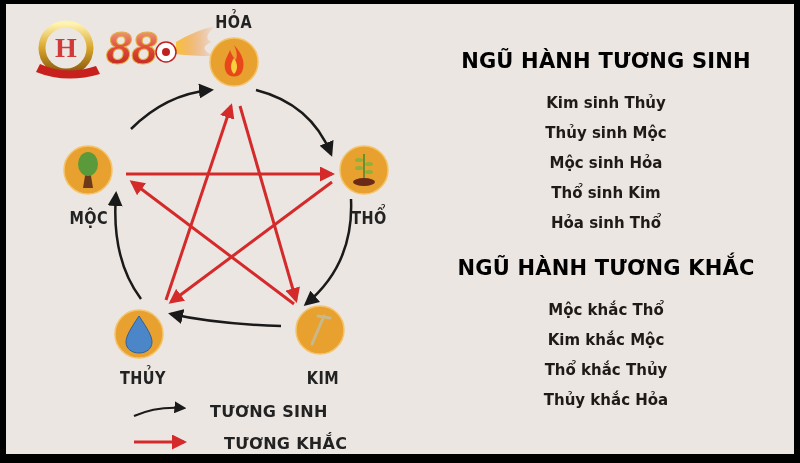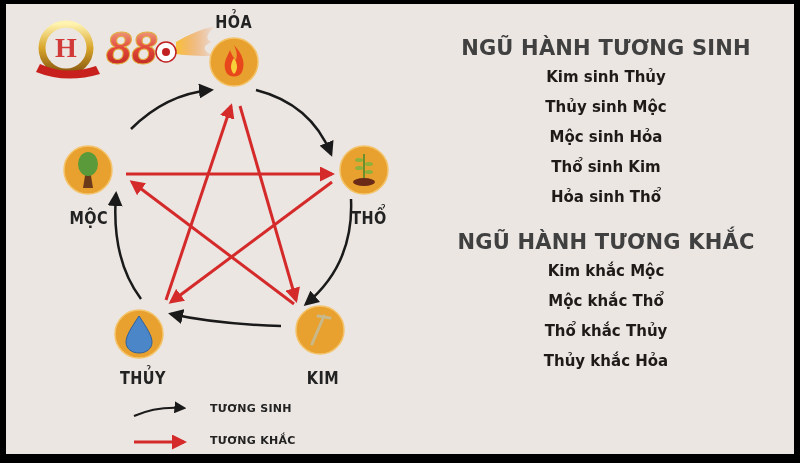--- a/index.html
+++ b/index.html
@@ -1,23 +1,23 @@
 <!DOCTYPE html>
 <html><head>
 <meta charset="utf-8">
 <style>
   html, body { margin:0; padding:0; }
   body { width:800px; height:463px; background:#000; position:relative; overflow:hidden; font-family:"Liberation Sans", sans-serif; }
   .frame { position:absolute; left:6px; top:4px; width:788px; height:450px; background:#ebe6e2; overflow:hidden; }
   .logo { position:absolute; left:20px; top:8px; width:190px; height:70px; }
   .diagram { position:absolute; left:0; top:0; width:440px; height:450px; }
   .label { position:absolute; font-family:"DejaVu Sans", sans-serif; font-weight:bold; font-size:17px; color:#222; transform:scaleX(0.85); transform-origin:center; letter-spacing:0.5px; }
-  .legend { position:absolute; font-family:"DejaVu Sans", sans-serif; font-weight:bold; font-size:11px; color:#222; letter-spacing:0.3px; }
+  .legend { position:absolute; font-family:"DejaVu Sans", sans-serif; font-weight:bold; font-size:16px; color:#222; letter-spacing:0.3px; }
   .panel { position:absolute; left:420px; top:30px; width:360px; text-align:center; }
-  .heading { font-family:"DejaVu Sans", sans-serif; font-weight:bold; font-size:21px; color:#404040; letter-spacing:0.2px; margin:0; line-height:28px; }
+  .heading { font-family:"DejaVu Sans", sans-serif; font-weight:bold; font-size:21px; color:#000000; letter-spacing:0.2px; margin:13px; line-height:28px; }
   .line { font-family:"DejaVu Sans", sans-serif; font-size:15px; color:#1f1a18; line-height:30px; font-weight:600; }
   .section2 { margin-top:16px; }
 </style>
 </head>
 <body>
 
 <div class="frame">
 
   <svg class="logo" viewBox="0 0 190 70">
     <defs>
@@ -114,32 +114,32 @@
     <path d="M128 438 L178 438" fill="none" stroke="#d42a2a" stroke-width="3" marker-end="url(#mr)"></path>
   </svg>
 
   <div class="label" style="left:206px;top:8px;">HỎA</div>
   <div class="label" style="left:342px;top:204px;">THỔ</div>
   <div class="label" style="left:298px;top:364px;">KIM</div>
   <div class="label" style="left:110px;top:364px;">THỦY</div>
   <div class="label" style="left:60px;top:204px;">MỘC</div>
 
   <div class="legend" style="left:204px;top:398px;">TƯƠNG SINH</div>
-  <div class="legend" style="left:204px;top:430px;text-align:center;">TƯƠNG KHẮC</div>
+  <div class="legend" style="left:218px;top:430px;text-align:center;">TƯƠNG KHẮC</div>
 
   <div class="panel">
     <div>
       <p class="heading">NGŨ HÀNH TƯƠNG SINH</p>
       <div class="line">Kim sinh Thủy</div>
       <div class="line">Thủy sinh Mộc</div>
       <div class="line">Mộc sinh Hỏa</div>
       <div class="line">Thổ sinh Kim</div>
       <div class="line">Hỏa sinh Thổ</div>
     </div>
     <div class="section2">
       <p class="heading">NGŨ HÀNH TƯƠNG KHẮC</p>
+      <div class="line">Mộc khắc Thổ</div>
       <div class="line">Kim khắc Mộc</div>
-      <div class="line">Mộc khắc Thổ</div>
       <div class="line">Thổ khắc Thủy</div>
       <div class="line">Thủy khắc Hỏa</div>
     </div>
   </div>
 </div>
 
 </body></html>

